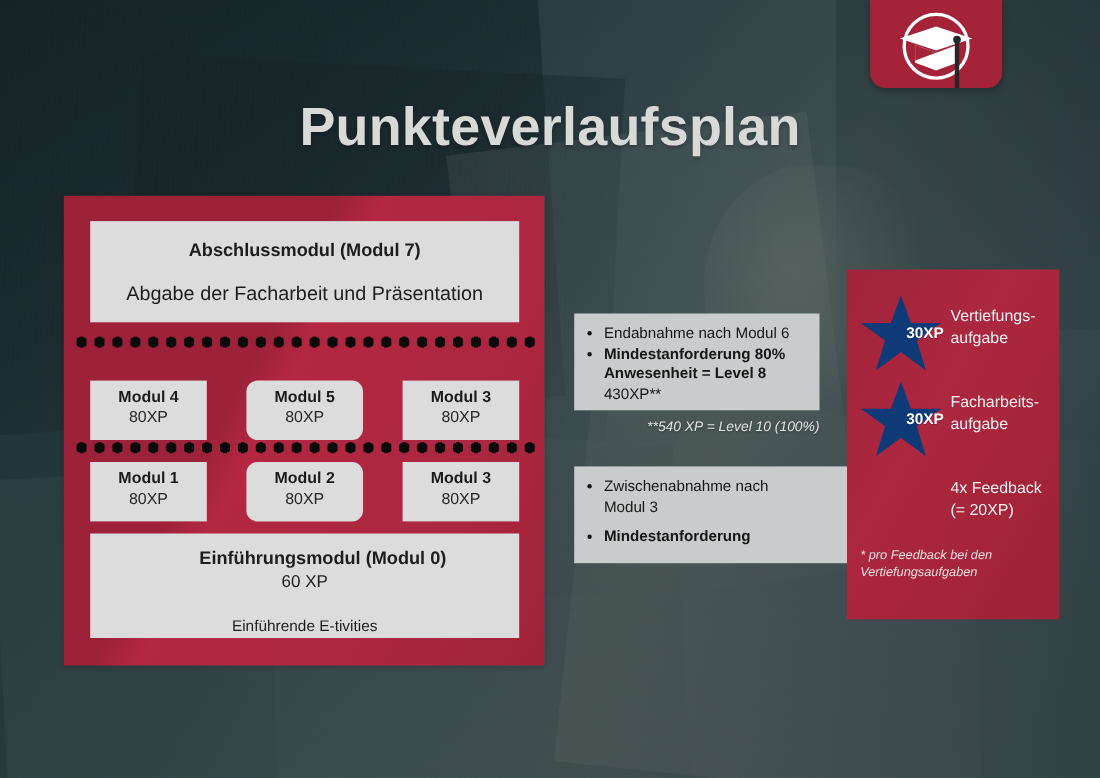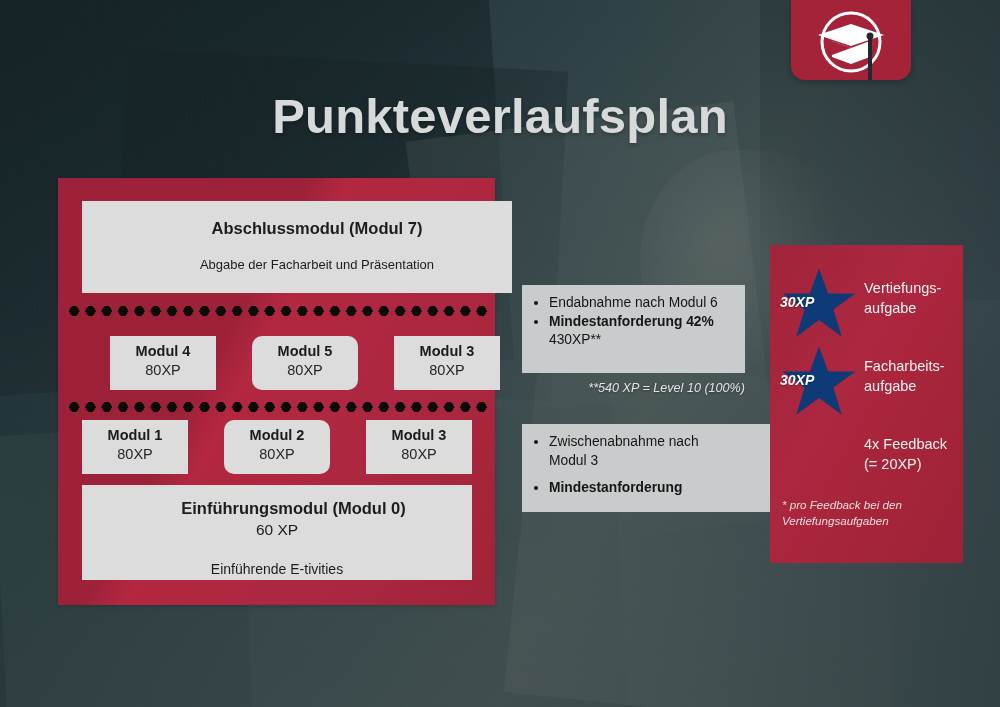--- a/index.html
+++ b/index.html
@@ -52,30 +52,30 @@
   
   #title{position:absolute;left:0;top:88px;width:1000px;text-align:center;
          font-size:49px;font-weight:bold;color:#d8dada;letter-spacing:.2px;
          text-shadow:0 2px 4px rgba(0,0,0,.28);}
 
   
   #left-panel{position:absolute;left:58px;top:178px;width:437px;height:427px;
        background:linear-gradient(118deg,#9d2239 0%,#9d2239 38%,#b32740 44%,#ab2740 75%,#a02339 100%);
        box-shadow:0 1px 4px rgba(0,0,0,.2);}
   .wbox{position:absolute;background:#dcdcdc;color:#1d1d1d;text-align:center;}
-  #box-m7{left:24px;top:23px;width:390px;height:92px;padding-left:40px;}
+  #box-m7{left:24px;top:23px;width:390px;height:92px;}
   #box-m7 .t{font-size:16.5px;font-weight:bold;margin-top:18px;}
-  #box-m7 .s{font-size:13px;margin-top:19px;}
+  #box-m7 .s{font-size:18px;margin-top:19px;}
   .dots{position:absolute;left:8px;width:424px;height:10px;
         background-image:radial-gradient(circle closest-side,#0a0a0a 98%,transparent 100%);
         background-size:16.3px 10px;background-repeat:repeat-x;}
   #dots1{top:128px;}
   #dots2{top:224px;}
   .mrow{position:absolute;left:24px;width:390px;height:54px;}
-  #row-top{top:158px;margin-left:28px;}
+  #row-top{top:168px;}
   #row-bot{top:242px;padding-left:12px;}
   .mbox{position:absolute;width:106px;height:54px;background:#dcdcdc;text-align:center;}
   .mbox .t{font-size:14.5px;font-weight:bold;margin-top:7px;color:#1b1b1b;}
   .mbox .x{font-size:14.5px;margin-top:3px;color:#272727;}
   .c0{left:0;} .c1{left:142px;border-radius:10px;} .c2{left:284px;}
   #box-m0{left:24px;top:307px;width:390px;height:95px;}
   #box-m0 .t{font-size:16.5px;font-weight:bold;margin-top:14px;padding-left:33px;}
   #box-m0 .x{font-size:15.5px;margin-top:3px;}
   #box-m0 .s{font-size:14px;margin-top:22px;}
 
@@ -91,23 +91,23 @@
   #footnote{position:absolute;left:522px;top:381px;width:223px;text-align:right;
             font-size:12.6px;font-style:italic;color:#e2e4e4;
             text-shadow:0 1px 2px rgba(0,0,0,.35);}
 
   
   #right-panel{position:absolute;left:770px;top:245px;width:193px;height:318px;
         background:linear-gradient(120deg,#a0243a 0%,#ac2740 40%,#a52439 72%,#9d2238 100%);}
   .srow{position:absolute;left:10px;width:180px;height:72px;}
   #srow-0{top:22px;} #srow-1{top:100px;} #srow-2{top:178px;}
   .star{position:absolute;left:0;top:0;width:78px;height:72px;}
-  .star .lbl{position:absolute;left:0;top:27px;width:78px;text-align:left;
+  .star .lbl{position:absolute;left:0;top:27px;width:78px;text-align:right;
              font-size:14px;font-weight:bold;color:#fff;z-index:2;
-             text-shadow:0 1px 1px rgba(0,0,0,.25);font-style:italic;}
+             text-shadow:0 1px 1px rgba(0,0,0,.25);}
   .slabel{position:absolute;left:84px;top:11px;width:96px;
           font-size:14.5px;line-height:20px;color:#f0f1f1;}
   #star-footnote{position:absolute;left:12px;top:252px;width:165px;
           font-size:11.6px;line-height:16px;font-style:italic;color:#e6dede;}
 </style>
 </head>
 <body>
 
 <div id="bg">
   <div class="bgl b1"></div>
@@ -181,22 +181,23 @@
   <div class="wbox" id="box-m0">
     <div class="t">Einführungsmodul (Modul 0)</div>
     <div class="x">60 XP</div>
     <div class="s">Einführende E-tivities</div>
   </div>
 </div>
 
 <div class="ibox" id="info-1">
   <ul>
     <li>Endabnahme nach Modul 6</li>
-    <li class="b">Mindestanforderung 42%</li>
+    <li class="b">Mindestanforderung 80%</li>
   </ul>
+  <div class="sub b">Anwesenheit =  Level 8</div>
   <div class="sub">430XP**</div>
 </div>
 
 <div id="footnote">**540 XP = Level 10 (100%)</div>
 
 <div class="ibox" id="info-2">
   <ul>
     <li>Zwischenabnahme nach</li>
   </ul>
   <div class="sub">Modul 3</div>

